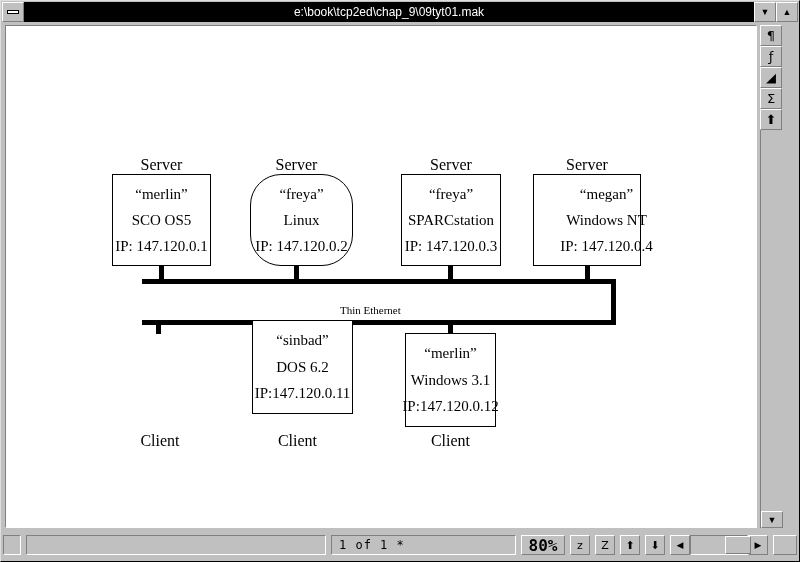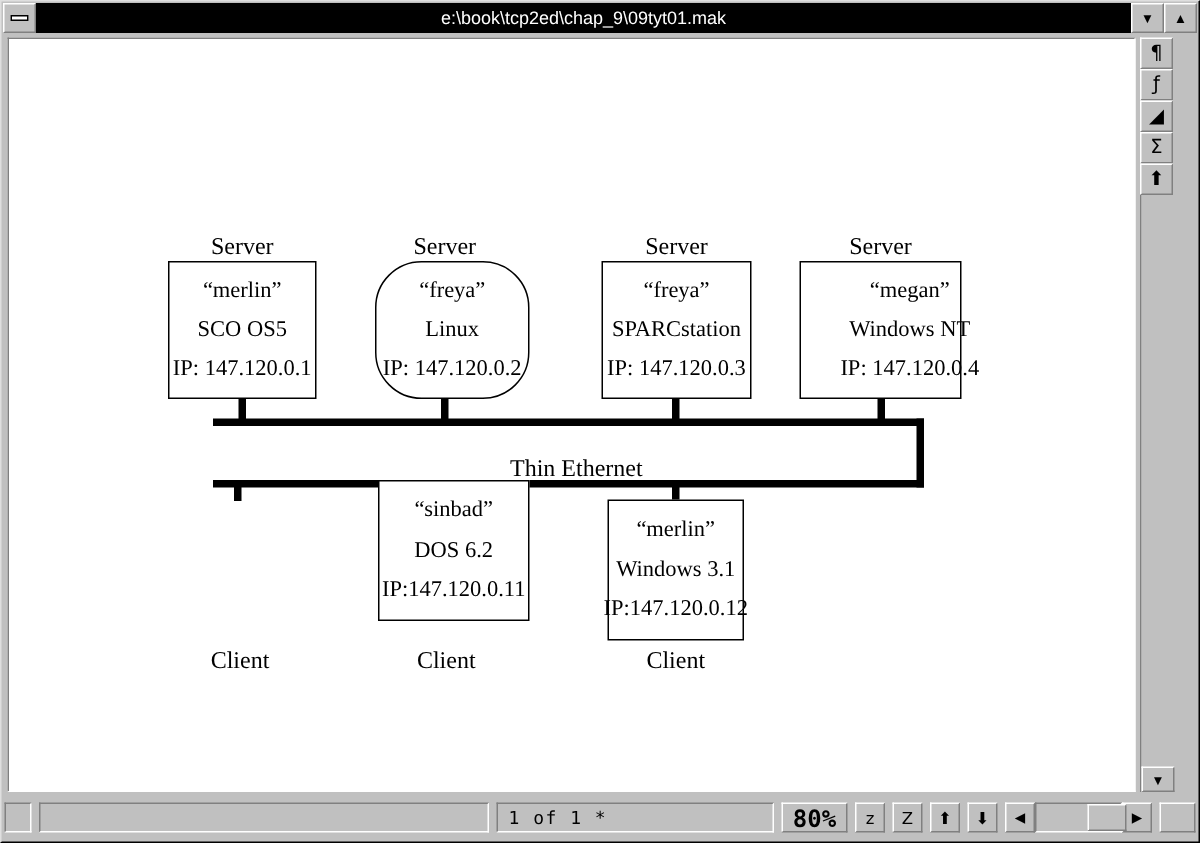--- a/index.html
+++ b/index.html
@@ -272,21 +272,21 @@
     background: #000000;
     width: 5px;
   }
   .drop {
     position: absolute;
     background: #000000;
     width: 5px;
   }
   .bus-label {
     position: absolute;
-    font-size: 16px;
+    font-size: 11px;
     white-space: nowrap;
   }
   .caption {
     position: absolute;
     font-family: "Liberation Serif", serif;
     font-size: 19px;
     white-space: nowrap;
   }
 </style>
 </head>

